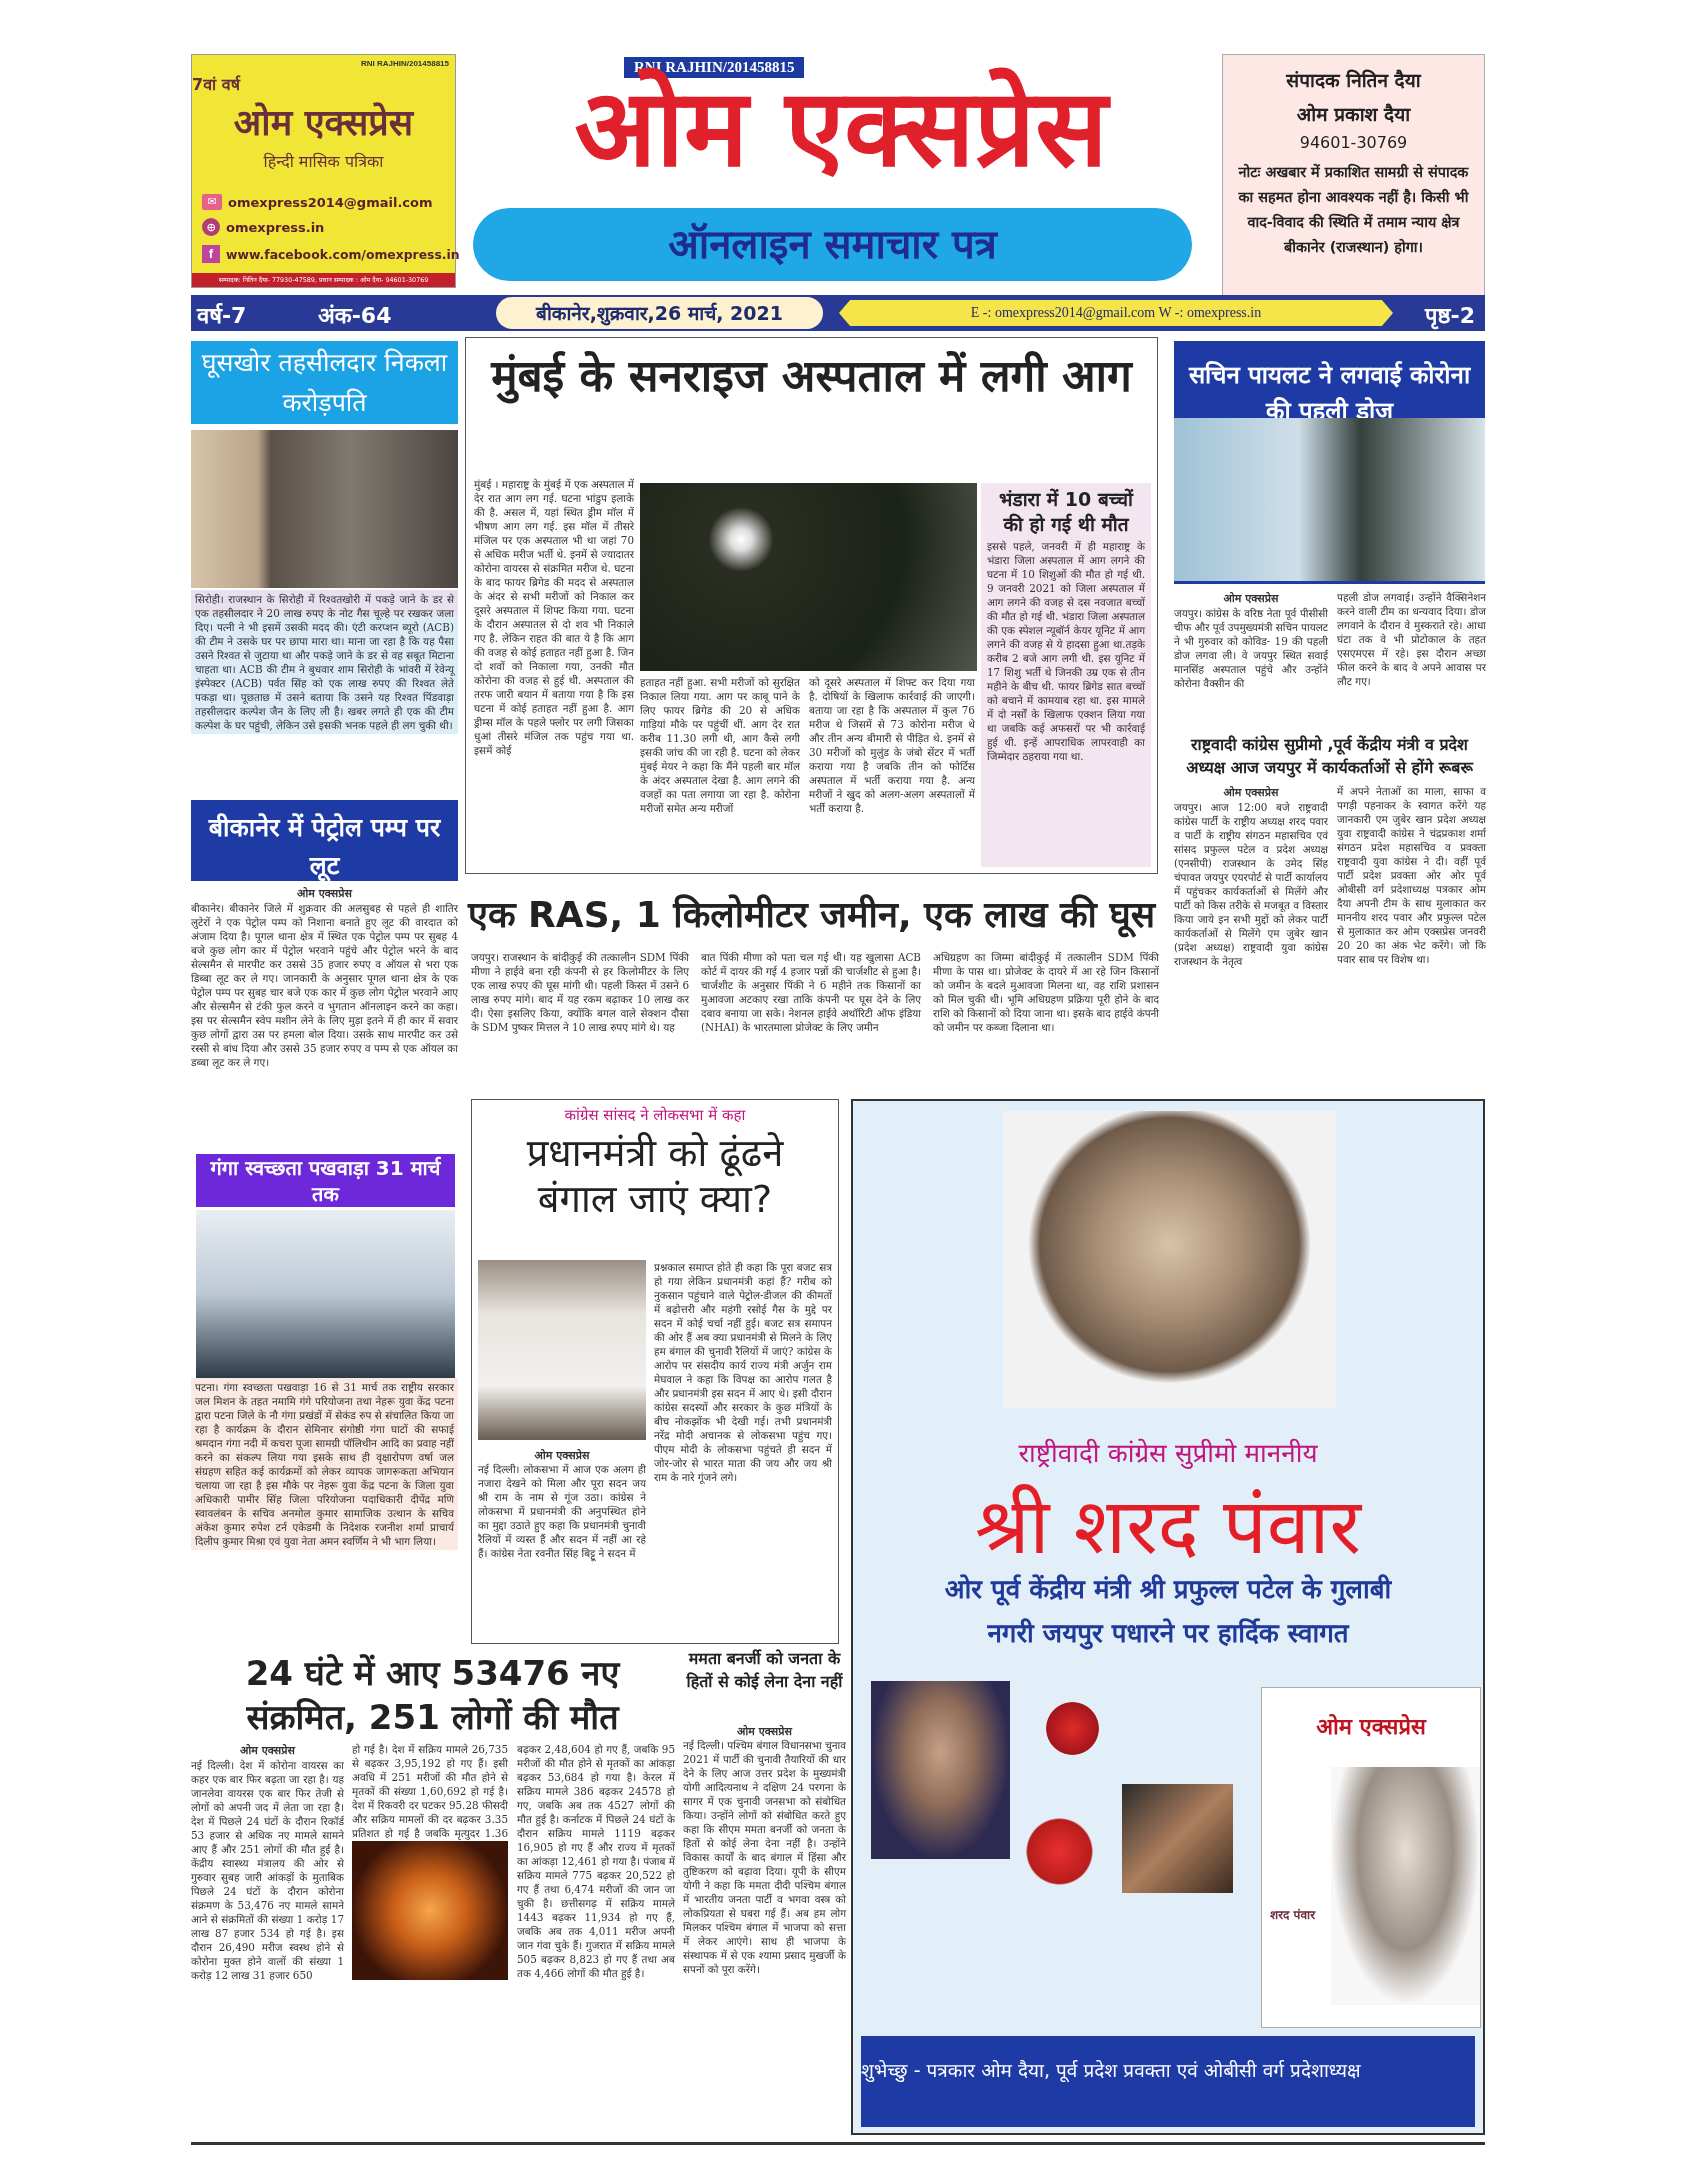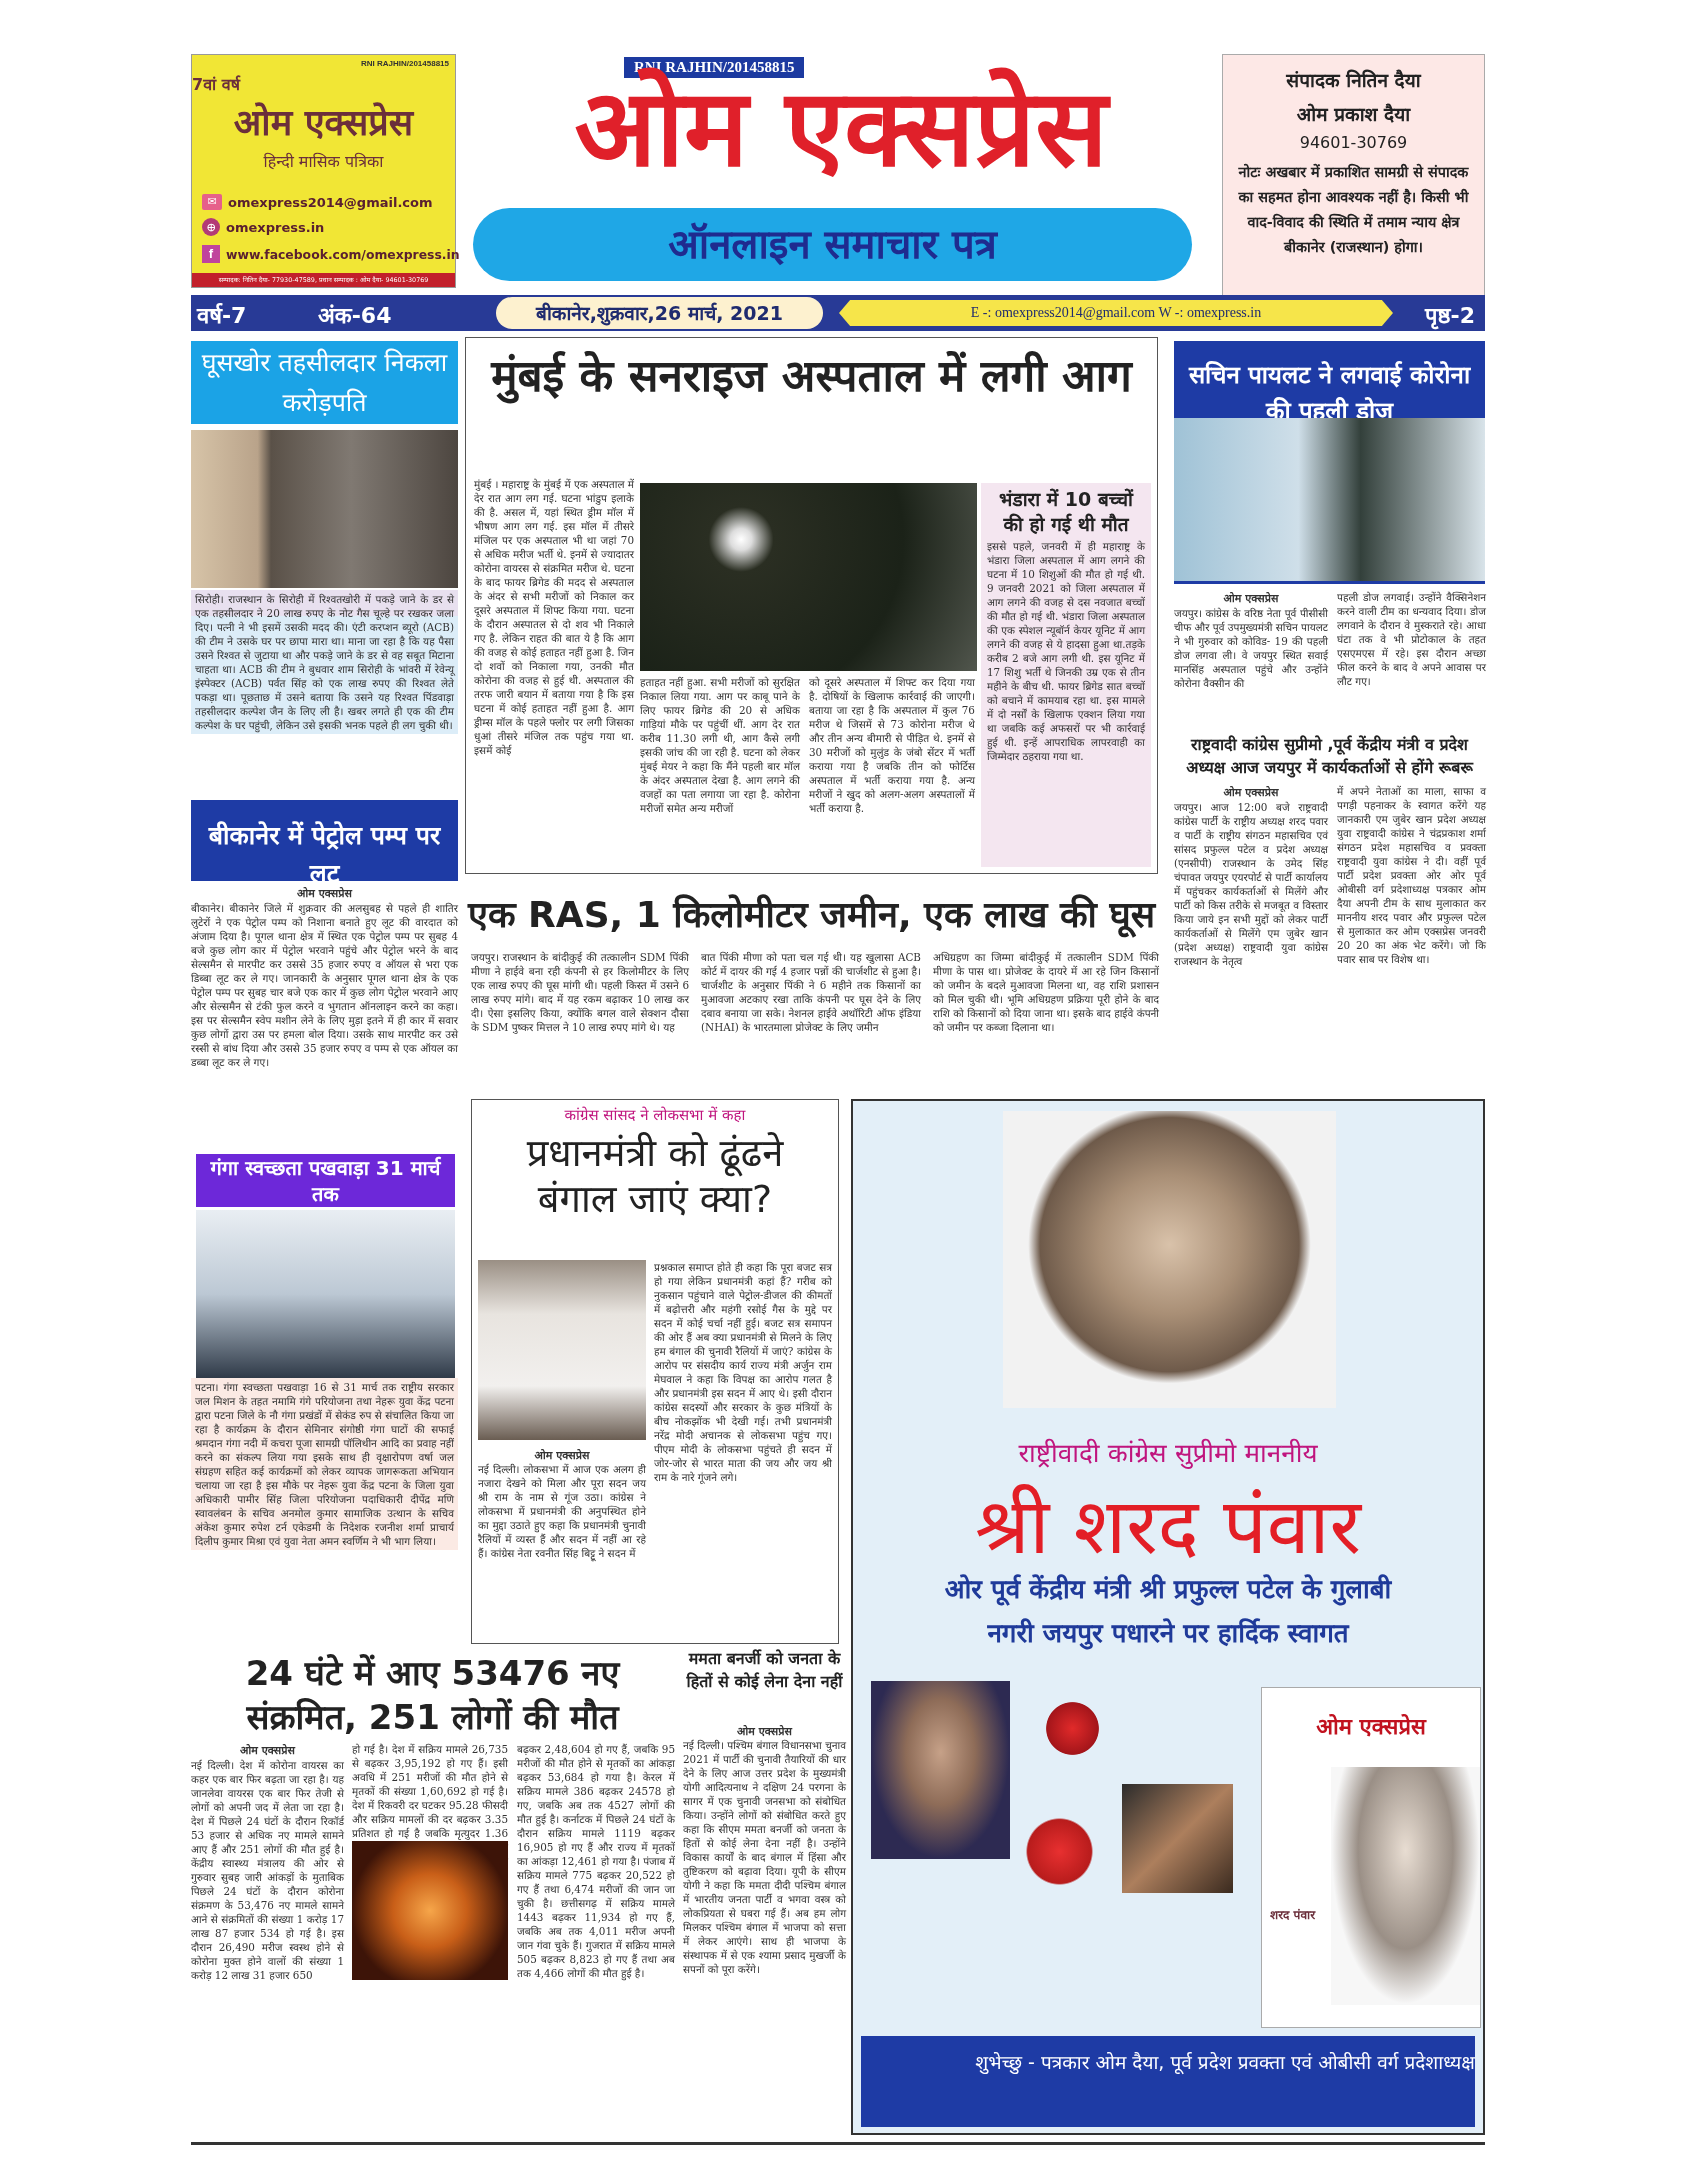--- a/index.html
+++ b/index.html
@@ -61,21 +61,21 @@
   <div class="abs hd" style="left:127px;top:4px;font-size:22px">अंक-64</div>
   <div class="abs hd" style="left:305px;top:2px;width:327px;height:32px;background:#fdf1cf;border-radius:16px;color:#1f2b6f;font-size:19px;text-align:center;line-height:32px">बीकानेर,शुक्रवार,26 मार्च, 2021</div>
   <div class="abs" style="left:648px;top:5px;width:554px;height:26px;background:#f6e54a;color:#1f2b6f;font-size:14px;font-family:'Liberation Serif',serif;font-weight:normal;line-height:26px;text-align:center;clip-path:polygon(2% 0,98% 0,100% 50%,98% 100%,2% 100%,0 50%)">E -: omexpress2014@gmail.com  W -: omexpress.in</div>
   <div class="abs hd" style="right:10px;top:4px;font-size:22px">पृष्ठ-2</div>
 </div>
 
 <div class="abs cyan-hd" style="left:191px;top:341px;width:267px;height:83px;font-size:25px;line-height:40px;padding-top:2px;font-family:'DejaVu Sans',sans-serif">घूसखोर तहसीलदार निकला करोड़पति</div>
 <div class="abs photo" style="left:191px;top:430px;width:267px;height:158px;background:linear-gradient(90deg,#d7c4a8 0,#b9a38a 25%,#5a5148 30%,#807972 60%,#4d4640 100%)"></div>
 <div class="abs body-text" style="left:191px;top:590px;width:267px;background:linear-gradient(#e8e0ef 0,#e8e0ef 18%,#dcedf8 18%);padding:2px 4px">सिरोही। राजस्थान के सिरोही में रिश्वतखोरी में पकड़े जाने के डर से एक तहसीलदार ने 20 लाख रुपए के नोट गैस चूल्हे पर रखकर जला दिए। पत्नी ने भी इसमें उसकी मदद की। एंटी करप्शन ब्यूरो (ACB) की टीम ने उसके घर पर छापा मारा था। माना जा रहा है कि यह पैसा उसने रिश्वत से जुटाया था और पकड़े जाने के डर से वह सबूत मिटाना चाहता था। ACB की टीम ने बुधवार शाम सिरोही के भांवरी में रेवेन्यू इंस्पेक्टर (ACB) पर्वत सिंह को एक लाख रुपए की रिश्वत लेते पकड़ा था। पूछताछ में उसने बताया कि उसने यह रिश्वत पिंडवाड़ा तहसीलदार कल्पेश जैन के लिए ली है। खबर लगते ही एक की टीम कल्पेश के घर पहुंची, लेकिन उसे इसकी भनक पहले ही लग चुकी थी।</div>
 
-<div class="abs blue-hd hd" style="left:191px;top:800px;width:267px;height:81px;font-size:25px;line-height:38px;padding-top:17px">बीकानेर में पेट्रोल पम्प पर लूट</div>
+<div class="abs blue-hd hd" style="left:191px;top:800px;width:267px;height:81px;font-size:25px;line-height:38px;padding-top:9px">बीकानेर में पेट्रोल पम्प पर लूट</div>
 <div class="abs byline" style="left:191px;top:885px;width:267px">ओम एक्सप्रेस</div>
 <div class="abs body-text" style="left:191px;top:901px;width:267px">बीकानेर। बीकानेर जिले में शुक्रवार की अलसुबह से पहले ही शातिर लुटेरों ने एक पेट्रोल पम्प को निशाना बनाते हुए लूट की वारदात को अंजाम दिया है। पूगल थाना क्षेत्र में स्थित एक पेट्रोल पम्प पर सुबह 4 बजे कुछ लोग कार में पेट्रोल भरवाने पहुंचे और पेट्रोल भरने के बाद सेल्समैन से मारपीट कर उससे 35 हजार रुपए व ऑयल से भरा एक डिब्बा लूट कर ले गए। जानकारी के अनुसार पूगल थाना क्षेत्र के एक पेट्रोल पम्प पर सुबह चार बजे एक कार में कुछ लोग पेट्रोल भरवाने आए और सेल्समैन से टंकी फुल करने व भुगतान ऑनलाइन करने का कहा। इस पर सेल्समैन स्वेप मशीन लेने के लिए मुड़ा इतने में ही कार में सवार कुछ लोगों द्वारा उस पर हमला बोल दिया। उसके साथ मारपीट कर उसे रस्सी से बांध दिया और उससे 35 हजार रुपए व पम्प से एक ऑयल का डब्बा लूट कर ले गए।</div>
 
 <div class="abs red-hd hd" style="left:196px;top:1154px;width:259px;height:53px;font-size:20px;line-height:26px;padding-top:1px">गंगा स्वच्छता पखवाड़ा 31 मार्च तक</div>
 <div class="abs" style="left:196px;top:1210px;width:259px;height:168px;background:linear-gradient(180deg,#e9eef3 0,#bcc8d4 50%,#2f3a48 100%)"></div>
 <div class="abs body-text" style="left:191px;top:1378px;width:267px;background:#fbeae4;padding:2px 4px">पटना। गंगा स्वच्छता पखवाड़ा 16 से 31 मार्च तक राष्ट्रीय सरकार जल मिशन के तहत नमामि गंगे परियोजना तथा नेहरू युवा केंद्र पटना द्वारा पटना जिले के नौ गंगा प्रखंडों में सेकंड रुप से संचालित किया जा रहा है कार्यक्रम के दौरान सेमिनार संगोष्ठी गंगा घाटों की सफाई श्रमदान गंगा नदी में कचरा पूजा सामग्री पॉलिथीन आदि का प्रवाह नहीं करने का संकल्प लिया गया इसके साथ ही वृक्षारोपण वर्षा जल संग्रहण सहित कई कार्यक्रमों को लेकर व्यापक जागरूकता अभियान चलाया जा रहा है इस मौके पर नेहरू युवा केंद्र पटना के जिला युवा अधिकारी पामीर सिंह जिला परियोजना पदाधिकारी दीपेंद्र मणि स्वावलंबन के सचिव अनमोल कुमार सामाजिक उत्थान के सचिव अंकेश कुमार रुपेश टर्न एकेडमी के निदेशक रजनीश शर्मा प्राचार्य दिलीप कुमार मिश्रा एवं युवा नेता अमन स्वर्णिम ने भी भाग लिया।</div>
 
 <div class="abs col-border" style="left:465px;top:337px;width:693px;height:537px">
   <div class="abs hd" style="left:0;right:0;top:6px;text-align:center;font-size:44px;color:#222">मुंबई के सनराइज अस्पताल में लगी आग</div>
   <div class="abs body-text" style="left:8px;top:139px;width:160px">मुंबई । महाराष्ट्र के मुंबई में एक अस्पताल में देर रात आग लग गई. घटना भांडुप इलाके की है. असल में, यहां स्थित ड्रीम मॉल में भीषण आग लग गई. इस मॉल में तीसरे मंजिल पर एक अस्पताल भी था जहां 70 से अधिक मरीज भर्ती थे. इनमें से ज्यादातर कोरोना वायरस से संक्रमित मरीज थे. घटना के बाद फायर ब्रिगेड की मदद से अस्पताल के अंदर से सभी मरीजों को निकाल कर दूसरे अस्पताल में शिफ्ट किया गया. घटना के दौरान अस्पातल से दो शव भी निकाले गए है. लेकिन राहत की बात ये है कि आग की वजह से कोई हताहत नहीं हुआ है. जिन दो शवों को निकाला गया, उनकी मौत कोरोना की वजह से हुई थी. अस्पताल की तरफ जारी बयान में बताया गया है कि इस घटना में कोई हताहत नहीं हुआ है. आग ड्रीम्स मॉल के पहले फ्लोर पर लगी जिसका धुआं तीसरे मंजिल तक पहुंच गया था. इसमें कोई</div>
@@ -121,21 +121,21 @@
   <div class="abs hd" style="left:0;right:0;top:513px;text-align:center;font-size:26px;color:#1f3a9a">नगरी जयपुर पधारने पर हार्दिक स्वागत</div>
   <div class="abs" style="left:18px;top:580px;width:139px;height:178px;background:radial-gradient(ellipse at 50% 40%,#c6a188 0,#8e6c58 35%,#2d2a52 70%)"></div>
   <div class="abs" style="left:188px;top:598px;width:63px;height:59px;border-radius:50%;background:radial-gradient(circle,#e12a2a 0,#a3151a 60%,transparent 62%)"></div>
   <div class="abs" style="left:164px;top:711px;width:85px;height:79px;border-radius:50%;background:radial-gradient(circle,#e83030 0,#b81c1c 55%,transparent 58%)"></div>
   <div class="abs" style="left:269px;top:683px;width:111px;height:109px;background:linear-gradient(135deg,#2b2b2b,#ad7f5d 50%,#3a2a1f)"></div>
   <div class="abs" style="left:408px;top:586px;width:220px;height:341px;background:#fff;border:1px solid #aaa">
     <div class="hd" style="text-align:center;font-size:22px;color:#c1121f;margin-top:22px">ओम एक्सप्रेस</div>
     <div class="abs" style="left:69px;top:79px;width:149px;height:238px;background:radial-gradient(ellipse at 50% 35%,#e8ddd2 0,#9a8f86 45%,#f7f7f7 70%)"></div>
     <div class="abs hd" style="left:8px;top:218px;font-size:12px;color:#6b2f3b">शरद पंवार</div>
   </div>
-  <div class="abs hd" style="left:8px;right:8px;top:935px;height:91px;background:#1e3ba5;color:#fff;text-align:right;font-size:19px;line-height:40px;padding-top:6px;font-weight:normal">
+  <div class="abs hd" style="left:8px;right:8px;top:935px;height:91px;background:#1e3ba5;color:#fff;text-align:left;font-size:19px;line-height:40px;padding-top:14px;font-weight:normal">
     <div>शुभेच्छु - पत्रकार ओम दैया, पूर्व प्रदेश प्रवक्ता एवं ओबीसी वर्ग प्रदेशाध्यक्ष</div>
   </div>
 </div>
 
 <div class="abs hd" style="left:191px;top:1651px;width:483px;text-align:center;font-size:34px;line-height:44px;color:#222">24 घंटे में आए 53476 नए संक्रमित, 251 लोगों की मौत</div>
 <div class="abs byline" style="left:191px;top:1742px;width:153px">ओम एक्सप्रेस</div>
 <div class="abs body-text" style="left:191px;top:1758px;width:153px">नई दिल्ली। देश में कोरोना वायरस का कहर एक बार फिर बढ़ता जा रहा है। यह जानलेवा वायरस एक बार फिर तेजी से लोगों को अपनी जद में लेता जा रहा है। देश में पिछले 24 घंटों के दौरान रिकॉर्ड 53 हजार से अधिक नए मामले सामने आए हैं और 251 लोगों की मौत हुई है। केंद्रीय स्वास्थ्य मंत्रालय की ओर से गुरुवार सुबह जारी आंकड़ों के मुताबिक पिछले 24 घंटों के दौरान कोरोना संक्रमण के 53,476 नए मामले सामने आने से संक्रमितों की संख्या 1 करोड़ 17 लाख 87 हजार 534 हो गई है। इस दौरान 26,490 मरीज स्वस्थ होने से कोरोना मुक्त होने वालों की संख्या 1 करोड़ 12 लाख 31 हजार 650</div>
 <div class="abs body-text" style="left:352px;top:1742px;width:156px">हो गई है। देश में सक्रिय मामले 26,735 से बढ़कर 3,95,192 हो गए हैं। इसी अवधि में 251 मरीजों की मौत होने से मृतकों की संख्या 1,60,692 हो गई है। देश में रिकवरी दर घटकर 95.28 फीसदी और सक्रिय मामलों की दर बढ़कर 3.35 प्रतिशत हो गई है जबकि मृत्युदर 1.36 फीसदी है। केंद्रीय स्वास्थ्य मंत्रालय के अनुसार महाराष्ट्र में पिछले 24 घंटों के दौरान सक्रिय मामले 16,662</div>
 <div class="abs" style="left:352px;top:1841px;width:156px;height:139px;background:radial-gradient(circle at 50% 50%,#f6a64a 0,#c95f18 35%,#3d1408 75%)"></div>
 <div class="abs body-text" style="left:517px;top:1742px;width:158px">बढ़कर 2,48,604 हो गए हैं, जबकि 95 मरीजों की मौत होने से मृतकों का आंकड़ा बढ़कर 53,684 हो गया है। केरल में सक्रिय मामले 386 बढ़कर 24578 हो गए, जबकि अब तक 4527 लोगों की मौत हुई है। कर्नाटक में पिछले 24 घंटों के दौरान सक्रिय मामले 1119 बढ़कर 16,905 हो गए हैं और राज्य में मृतकों का आंकड़ा 12,461 हो गया है। पंजाब में सक्रिय मामले 775 बढ़कर 20,522 हो गए हैं तथा 6,474 मरीजों की जान जा चुकी है। छत्तीसगढ़ में सक्रिय मामले 1443 बढ़कर 11,934 हो गए हैं, जबकि अब तक 4,011 मरीज अपनी जान गंवा चुके हैं। गुजरात में सक्रिय मामले 505 बढ़कर 8,823 हो गए हैं तथा अब तक 4,466 लोगों की मौत हुई है।</div>

